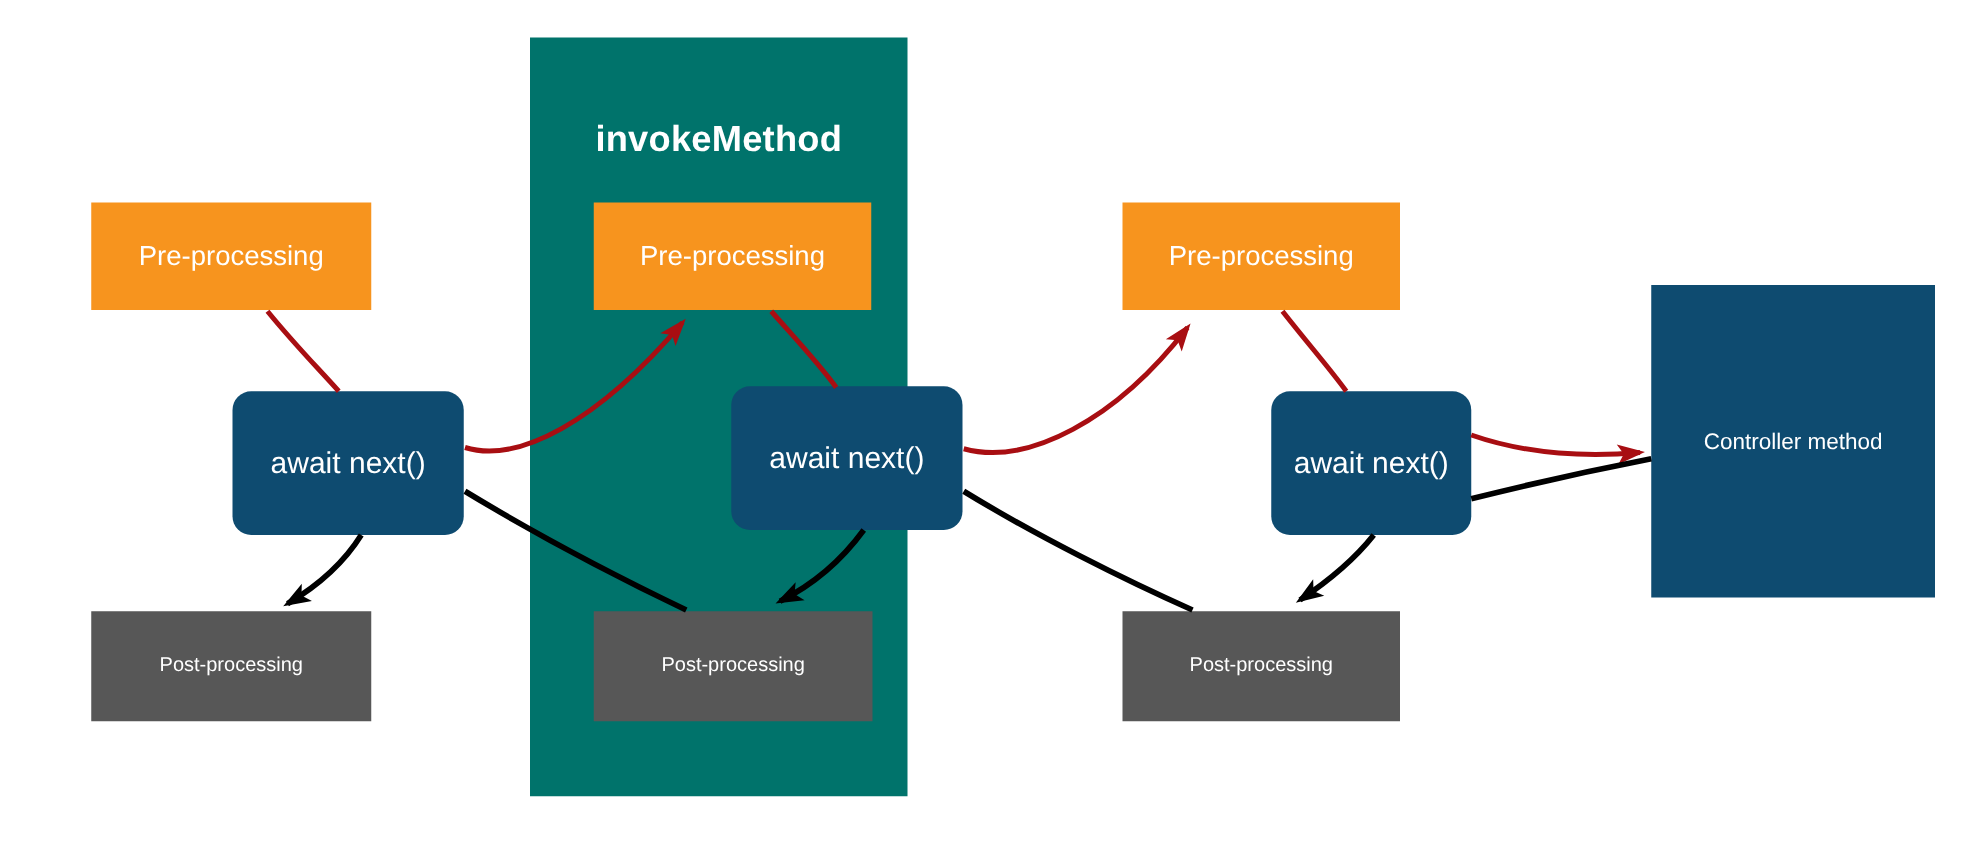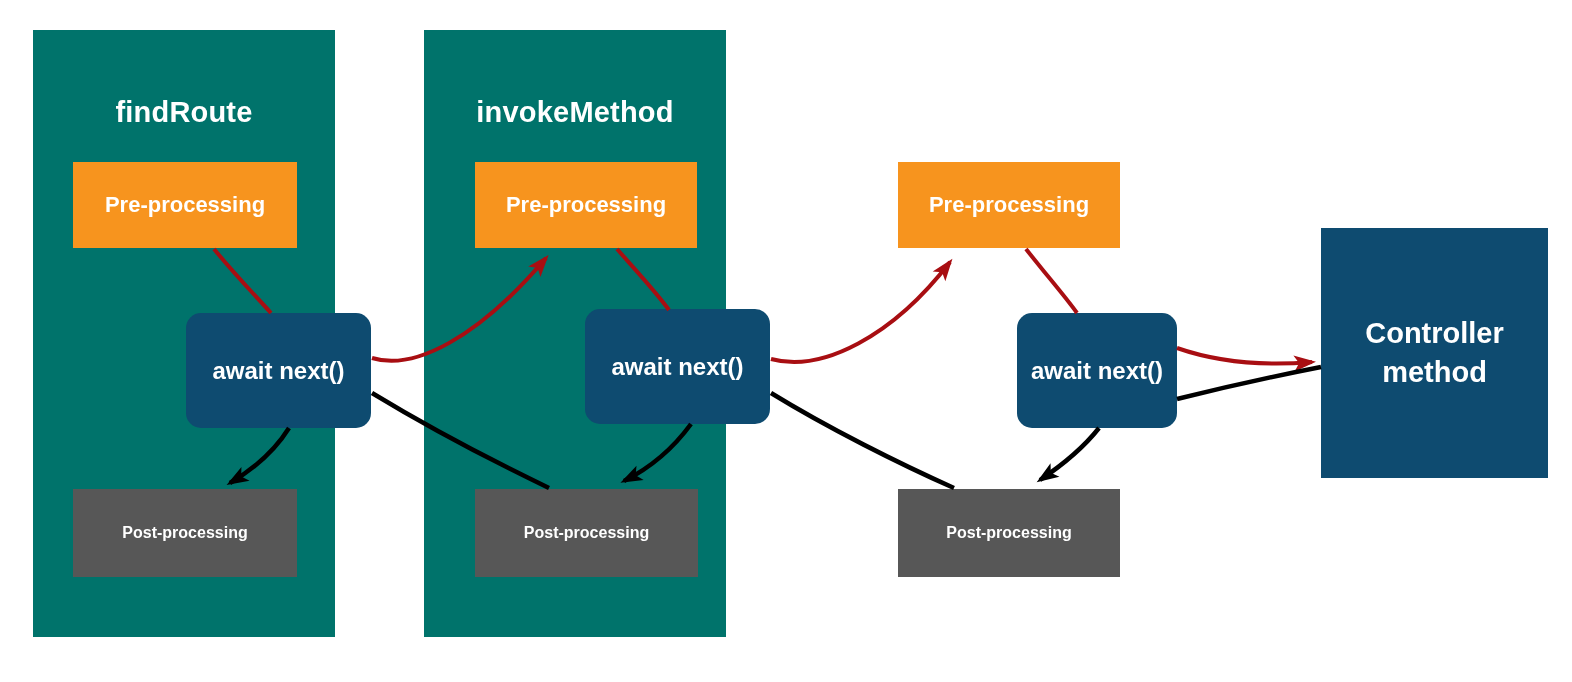--- a/index.html
+++ b/index.html
@@ -39,51 +39,48 @@
     font-size: 29px;
     font-weight: bold;
     letter-spacing: 0.2px;
   }
   .box {
     position: absolute;
     display: flex;
     align-items: center;
     justify-content: center;
     color: var(--label-text);
-    font-weight: bold;
+    font-weight: normal;
     text-align: center;
     z-index: 2;
   }
   .box.pre   { background: var(--pre-box);  font-size: 22px; }
   .box.await { background: var(--await-box); font-size: 24px; border-radius: 15px; }
   .box.post  { background: var(--post-box); font-size: 16px; }
   .box.controller {
     background: var(--controller-box);
-    font-size: 29px;
+    font-size: 18px;
     line-height: 1.35;
   }
   .box.controller .inner { width: 170px; }
   .arrows {
     position: absolute;
     left: 0;
     top: 0;
     z-index: 3;
     pointer-events: none;
   }
   .arrow-red   { fill: none; stroke: var(--request-arrow);  stroke-width: 4px; }
   .arrow-black { fill: none; stroke: var(--response-arrow); stroke-width: 4.5px; }
 </style>
 </head>
 <body>
 
 <div class="canvas">
 
-  <div class="col" style="left:33px; top:30px; width:302px; height:607px;">
-    <div class="col-title">findRoute</div>
-  </div>
   <div class="col" style="left:424px; top:30px; width:302px; height:607px;">
     <div class="col-title">invokeMethod</div>
   </div>
 
   <div class="box pre" style="left:73px; top:162px; width:224px; height:86px;">
     <span>Pre-processing</span>
   </div>
   <div class="box await" style="left:186px; top:313px; width:185px; height:115px;">
     <span>await next()</span>
   </div>

